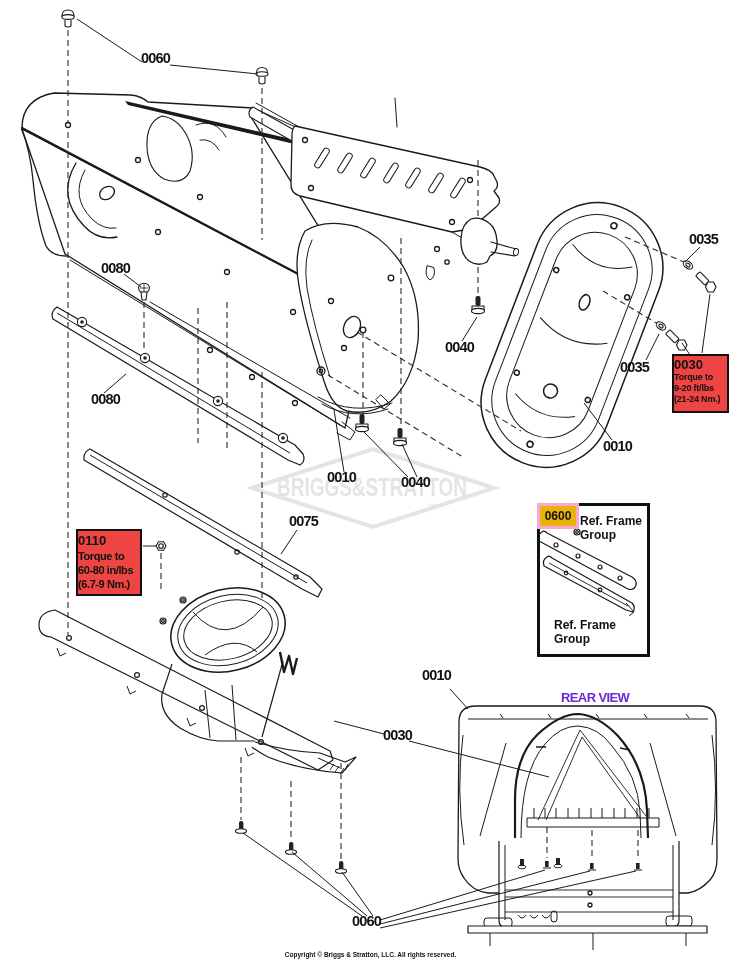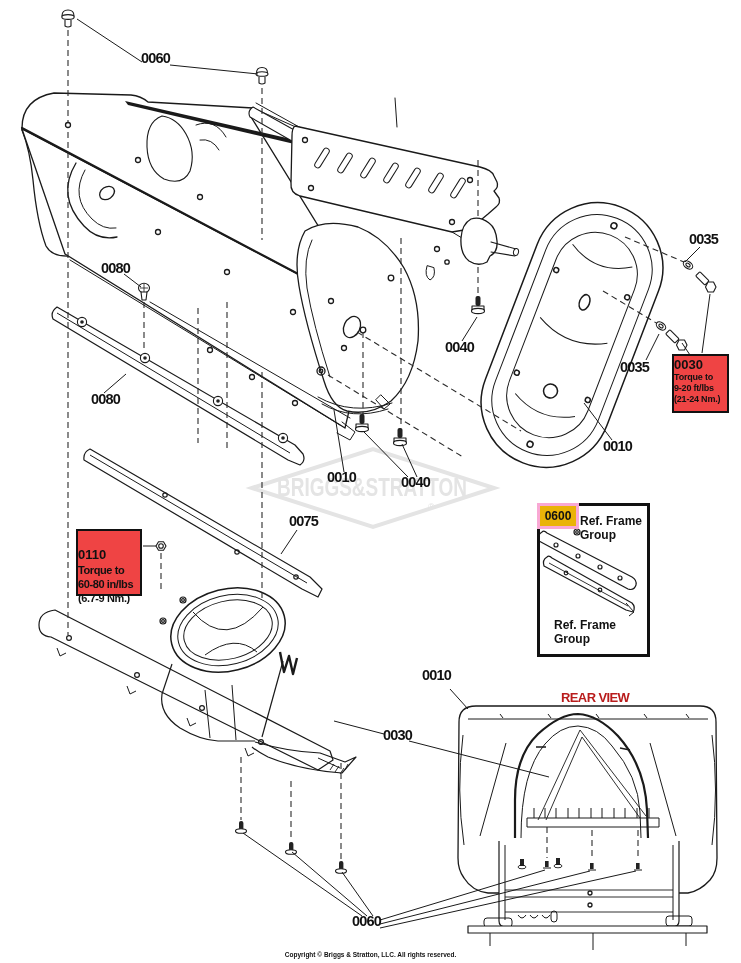--- a/index.html
+++ b/index.html
@@ -2,24 +2,24 @@
 <html><head>
 <meta charset="utf-8">
 <style>
   html,body{margin:0;padding:0;background:#fff;}
   .stage{position:relative;width:741px;height:963px;background:#fff;overflow:hidden;
          font-family:"Liberation Sans",sans-serif;color:#111;}
   .stage svg{position:absolute;left:0;top:0;}
   .callout{position:absolute;font-weight:bold;font-size:14.5px;letter-spacing:-0.8px;
            color:#111;white-space:nowrap;line-height:1;text-align:center;}
   .rearview-title{position:absolute;font-weight:bold;font-size:13px;letter-spacing:-0.6px;
-           color:#b91c1c;white-space:nowrap;line-height:1;}
+           color:#6d28d9;white-space:nowrap;line-height:1;}
   .tq-box{position:absolute;border:2.5px solid #111;background:#ef4444;
           font-weight:bold;color:#111;}
-  .tq-box .big{font-size:13px;line-height:16px;padding-top:16px;}
+  .tq-box .big{font-size:13px;line-height:16px;padding-top:2px;}
   .tq-box .sm{font-size:11px;line-height:14px;letter-spacing:-0.4px;}
   .tq-box30 .big{font-size:13px;line-height:15px;padding-top:1px;}
   .tq-box30 .sm{font-size:9px;line-height:11px;letter-spacing:-0.2px;}
   .ref-box{position:absolute;border:3px solid #111;background:transparent;}
   .ref-id-box{position:absolute;left:-3px;top:-3px;width:36px;height:20px;border:3px solid #f9a8d4;
           background:#eab308;font-weight:bold;font-size:12px;text-align:center;line-height:20px;}
   .ref-cap{position:absolute;font-weight:bold;font-size:12px;line-height:14px;}
   .copyright{position:absolute;left:0;top:951px;width:741px;text-align:center;
           font-size:6.5px;font-weight:bold;color:#111;}
 </style>

